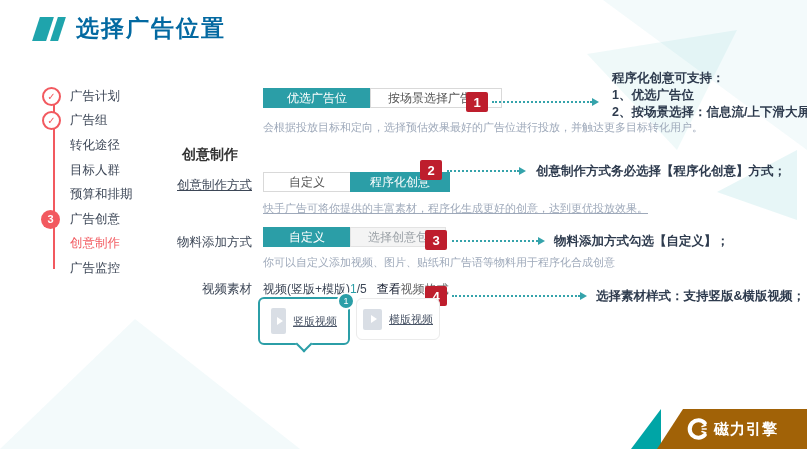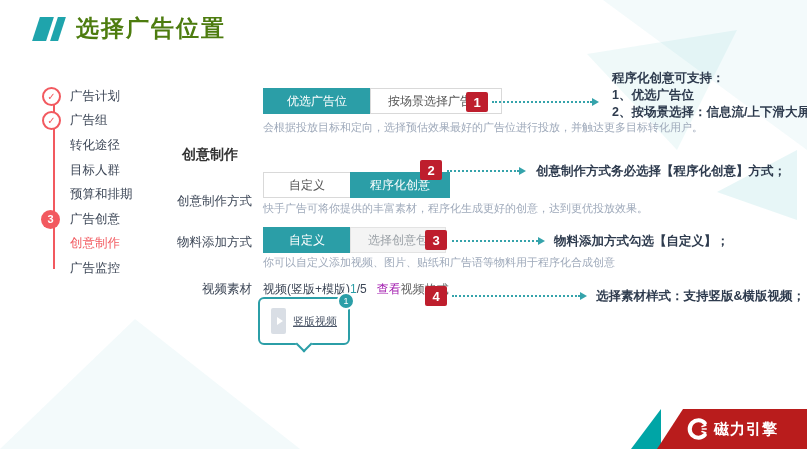--- a/index.html
+++ b/index.html
@@ -13,74 +13,74 @@
             clip-path:polygon(0 20%,100% 0,60% 100%);}
   .deco-tr3{right:10px;top:150px;width:80px;height:70px;background:rgba(24,166,172,0.10);
             clip-path:polygon(100% 0,100% 100%,0 60%);}
   .deco-bl{left:0;bottom:0;width:300px;height:130px;background:rgba(24,166,172,0.05);
            clip-path:polygon(0 100%,100% 100%,45% 0);}
   
   .title-block{position:absolute;left:36px;top:13px;display:flex;align-items:center;}
   .slash{display:inline-block;height:24px;background:#1FA4AC;transform:skewX(-18deg);}
   .slash.s1{width:14px;margin-right:4px;}
   .slash.s2{width:8px;margin-right:14px;}
-  .page-title{font-size:23px;font-weight:bold;color:#4d7c0f;letter-spacing:2px;}
+  .page-title{font-size:23px;font-weight:bold;color:#0369a1;letter-spacing:2px;}
   
   .stepper{position:absolute;left:42px;top:84px;width:160px;}
   .step-line{position:absolute;left:11px;top:12px;width:2px;height:173px;background:#F2595F;z-index:0;}
   .step-row{display:flex;align-items:center;height:24.6px;position:relative;z-index:1;}
   .step-icon{width:28px;display:flex;}
   .check{width:15px;height:15px;border:2px solid #F2595F;border-radius:50%;background:#fff;
          color:#F2595F;font-size:10px;line-height:15px;text-align:center;font-weight:bold;}
   .numcirc{width:19px;height:19px;margin-left:-1px;background:#F2595F;border-radius:50%;color:#fff;
            font-size:11px;display:flex;align-items:center;justify-content:center;font-weight:bold;}
   .step-label{font-size:12.5px;color:#3d4757;}
   .step-label.red{color:#F2595F;}
   
   .flabel{position:absolute;width:95px;text-align:right;font-size:12.5px;color:#3d4757;}
   .seg{position:absolute;display:flex;}
-  .btn{height:26px;box-sizing:border-box;display:flex;align-items:center;justify-content:center;
+  .btn{height:20px;box-sizing:border-box;display:flex;align-items:center;justify-content:center;
        font-size:12px;cursor:pointer;font-family:Liberation Mono, monospace;}
   .btn.on{background:#2B9EA7;border:1px solid #2B9EA7;color:#fff;}
   .btn.off{background:#fff;border:1px solid #d9d9d9;color:#555;margin-left:-1px;}
   .btn.dis{background:#f4f4f4;border:1px solid #e3e3e3;color:#9aa0a6;margin-left:-1px;}
   .hint{position:absolute;font-size:11px;color:#9EA9BA;white-space:nowrap;}
   .section-title{position:absolute;left:182px;top:146px;font-size:14px;font-weight:bold;color:#333;}
   
   .badge{position:absolute;width:22px;height:20px;background:#BE1E2D;color:#fff;font-weight:bold;
          font-size:13px;display:flex;align-items:center;justify-content:center;border-radius:2px;}
   
   .dash{position:absolute;border-top:2px dotted #35A3AB;}
   .dash::after{content:'';position:absolute;right:-7px;top:-5px;width:0;height:0;
                border-left:7px solid #35A3AB;border-top:4px solid transparent;border-bottom:4px solid transparent;}
   
   .ann{position:absolute;font-size:12.5px;font-weight:bold;color:#2e3b4e;line-height:17px;white-space:nowrap;}
   
   .vmeta{position:absolute;left:263px;top:281px;font-size:12px;color:#3d4757;white-space:nowrap;}
   .vmeta .teal{color:#2B9EA7;}
-  .vmeta .grey{color:#a21caf;margin-left:10px;}
+  .vmeta .grey{color:#0f172a;margin-left:10px;}
   .vmeta .grey2{color:#666;}
   
   .vcard{position:absolute;background:#fff;display:flex;align-items:center;justify-content:center;
          gap:7px;border-radius:6px;cursor:pointer;}
   .vcard.sel{left:258px;top:297px;width:88px;height:44px;border:2px solid #2B9EA7;}
   .vcard.sel::after{content:'';position:absolute;bottom:-7px;left:50%;margin-left:-6px;width:10px;height:10px;
          background:#fff;border-right:2px solid #2B9EA7;border-bottom:2px solid #2B9EA7;transform:rotate(45deg);}
   .vcard.unsel{left:356px;top:298px;width:82px;height:40px;border:1px solid #ebebeb;}
   .thumb{position:relative;background:#d9dee5;border-radius:2px;}
   .thumb.v{width:15px;height:26px;}
   .thumb.h{width:19px;height:21px;}
   .thumb::before{content:'';position:absolute;left:50%;top:50%;margin:-4px 0 0 -2px;width:0;height:0;
          border-left:6px solid #ffffff;border-top:4px solid transparent;border-bottom:4px solid transparent;}
   .vcard-label{font-size:11px;color:#4a5567;text-decoration:underline;}
   .card-badge{position:absolute;top:-7px;right:-7px;width:14px;height:14px;border-radius:50%;
          background:#2B9EA7;border:2px solid #fff;color:#fff;font-size:9px;display:flex;
          align-items:center;justify-content:center;}
   
-  .banner{position:absolute;right:0;bottom:0;width:150px;height:40px;background:#b91c1c;
+  .banner{position:absolute;right:0;bottom:0;width:150px;height:40px;background:#a16207;
           clip-path:polygon(26px 0,100% 0,100% 100%,0 100%);
           display:flex;align-items:center;justify-content:center;gap:6px;}
   .banner-tail{position:absolute;right:146px;bottom:0;width:30px;height:40px;background:#00A5A6;
           clip-path:polygon(100% 0,100% 100%,0 100%);}
   .logo-text{color:#fff;font-size:15px;font-weight:bold;letter-spacing:1px;}
 </style>
 </head>
 <body>
 
 <div class="canvas">
@@ -146,26 +146,26 @@
   <div class="badge" style="left:466px;top:92px;">1</div>
   <div class="dash" style="left:492px;top:101px;width:100px;"></div>
   <div class="ann" style="left:612px;top:70px;">
     <div>程序化创意可支持：</div>
     <div>1、优选广告位</div>
     <div>2、按场景选择：信息流/上下滑大屏</div>
   </div>
 
   <div class="section-title">创意制作</div>
 
-  <div class="flabel" style="left:157px;top:193px;">创意制作方式</div>
+  <div class="flabel" style="left:157px;top:177px;text-decoration:underline;">创意制作方式</div>
   <div class="seg" style="left:263px;top:172px;">
     <div class="btn off" style="width:88px;margin-left:0;">自定义</div>
     <div class="btn on" style="width:100px;margin-left:-1px;">程序化创意</div>
   </div>
-  <div class="hint" style="left:263px;top:201px;">快手广告可将你提供的丰富素材，程序化生成更好的创意，达到更优投放效果。</div>
+  <div class="hint" style="left:263px;top:201px;text-decoration:underline;">快手广告可将你提供的丰富素材，程序化生成更好的创意，达到更优投放效果。</div>
   <div class="badge" style="left:420px;top:160px;">2</div>
   <div class="dash" style="left:447px;top:170px;width:72px;"></div>
   <div class="ann" style="left:536px;top:163px;">创意制作方式务必选择【程序化创意】方式；</div>
 
   <div class="flabel" style="left:157px;top:234px;">物料添加方式</div>
   <div class="seg" style="left:263px;top:227px;">
     <div class="btn on" style="width:88px;">自定义</div>
     <div class="btn dis" style="width:96px;">选择创意包</div>
   </div>
   <div class="hint" style="left:263px;top:255px;">你可以自定义添加视频、图片、贴纸和广告语等物料用于程序化合成创意</div>
@@ -178,20 +178,24 @@
     <span>视频(竖版+模版)</span><span class="teal">1</span><span>/5</span><span class="grey teal">查看</span><span class="grey2">视频格式</span>
   </div>
   <div class="badge" style="left:425px;top:286px;">4</div>
   <div class="dash" style="left:452px;top:295px;width:128px;"></div>
   <div class="ann" style="left:596px;top:288px;">选择素材样式：支持竖版&amp;横版视频；</div>
 
   <div class="vcard sel">
     <span class="thumb v"></span>
     <span class="vcard-label">竖版视频</span>
     <span class="card-badge">1</span>
+  </div>
+  <div class="vcard unsel">
+    <span class="thumb h"></span>
+    <span class="vcard-label">横版视频</span>
   </div>
 
   <div class="banner-tail"></div>
   <div class="banner">
     <svg width="22" height="22" viewBox="0 0 24 24">
       <path d="M20.5 5.5 A 9.5 9.5 0 1 0 20.5 18.5" fill="none" stroke="#ffffff" stroke-width="4.5" stroke-linecap="round"></path>
       <path d="M17.5 9.2 l4 -1.2" stroke="#ffffff" stroke-width="1.8" stroke-linecap="round"></path>
       <path d="M17.8 12 h4.2" stroke="#ffffff" stroke-width="1.8" stroke-linecap="round"></path>
       <path d="M17.5 14.8 l4 1.2" stroke="#ffffff" stroke-width="1.8" stroke-linecap="round"></path>
     </svg>

